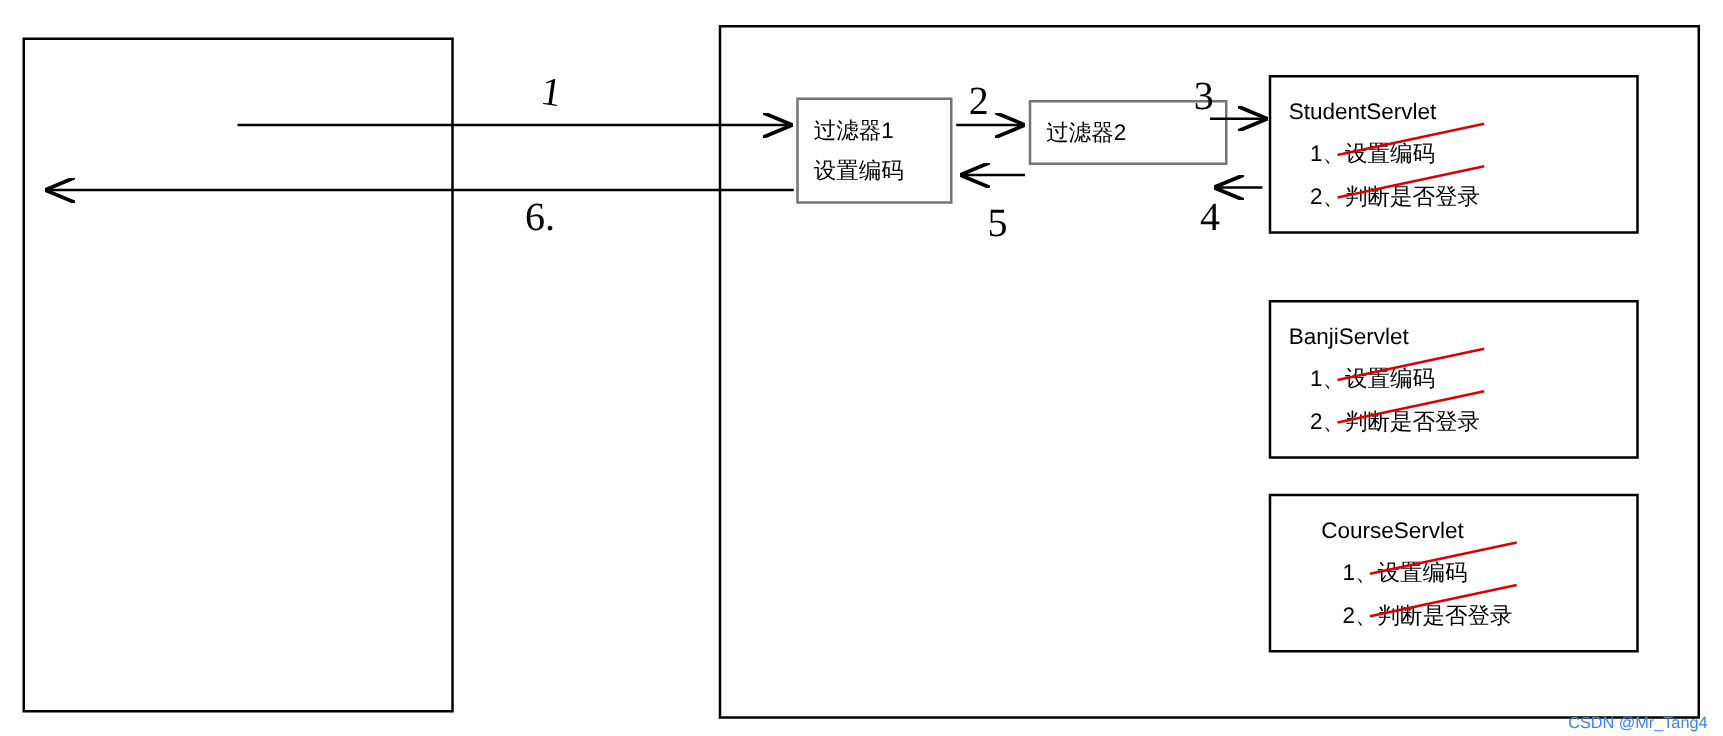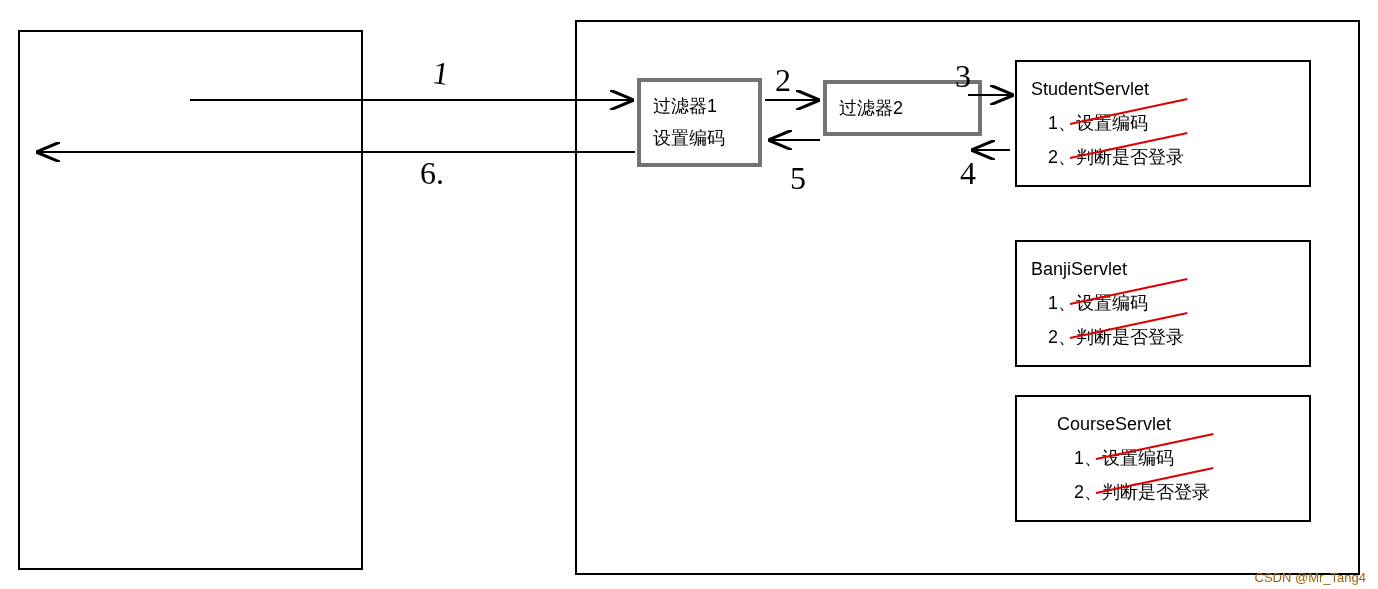--- a/index.html
+++ b/index.html
@@ -22,21 +22,21 @@
       height: 540px;
     }
     .server-box {
       left: 575px;
       top: 20px;
       width: 785px;
       height: 555px;
     }
     .filter-box {
       position: absolute;
-      border: 4px solid #737373;
+      border: 2px solid #737373;
       padding: 8px 12px;
       font-size: 18px;
       line-height: 1.8;
     }
     .filter1 { left: 637px; top: 78px; width: 125px; }
     .filter2 { left: 823px; top: 80px; width: 159px; }
     .servlet-box {
       position: absolute;
       border: 2px solid #000;
       padding: 10px 14px;
@@ -68,21 +68,21 @@
     .n2 { left: 775px; top: 62px; }
     .n3 { left: 955px; top: 58px; }
     .n4 { left: 960px; top: 155px; }
     .n5 { left: 790px; top: 160px; }
     .n6 { left: 420px; top: 155px; }
     .watermark {
       position: absolute;
       right: 12px;
       bottom: 4px;
       font-size: 13px;
-      color: #a16207;
+      color: #3b82f6;
     }
     svg.arrows {
       position: absolute;
       left: 0; top: 0;
       width: 1378px;
       height: 589px;
       pointer-events: none;
     }
   </style>
 </head>

